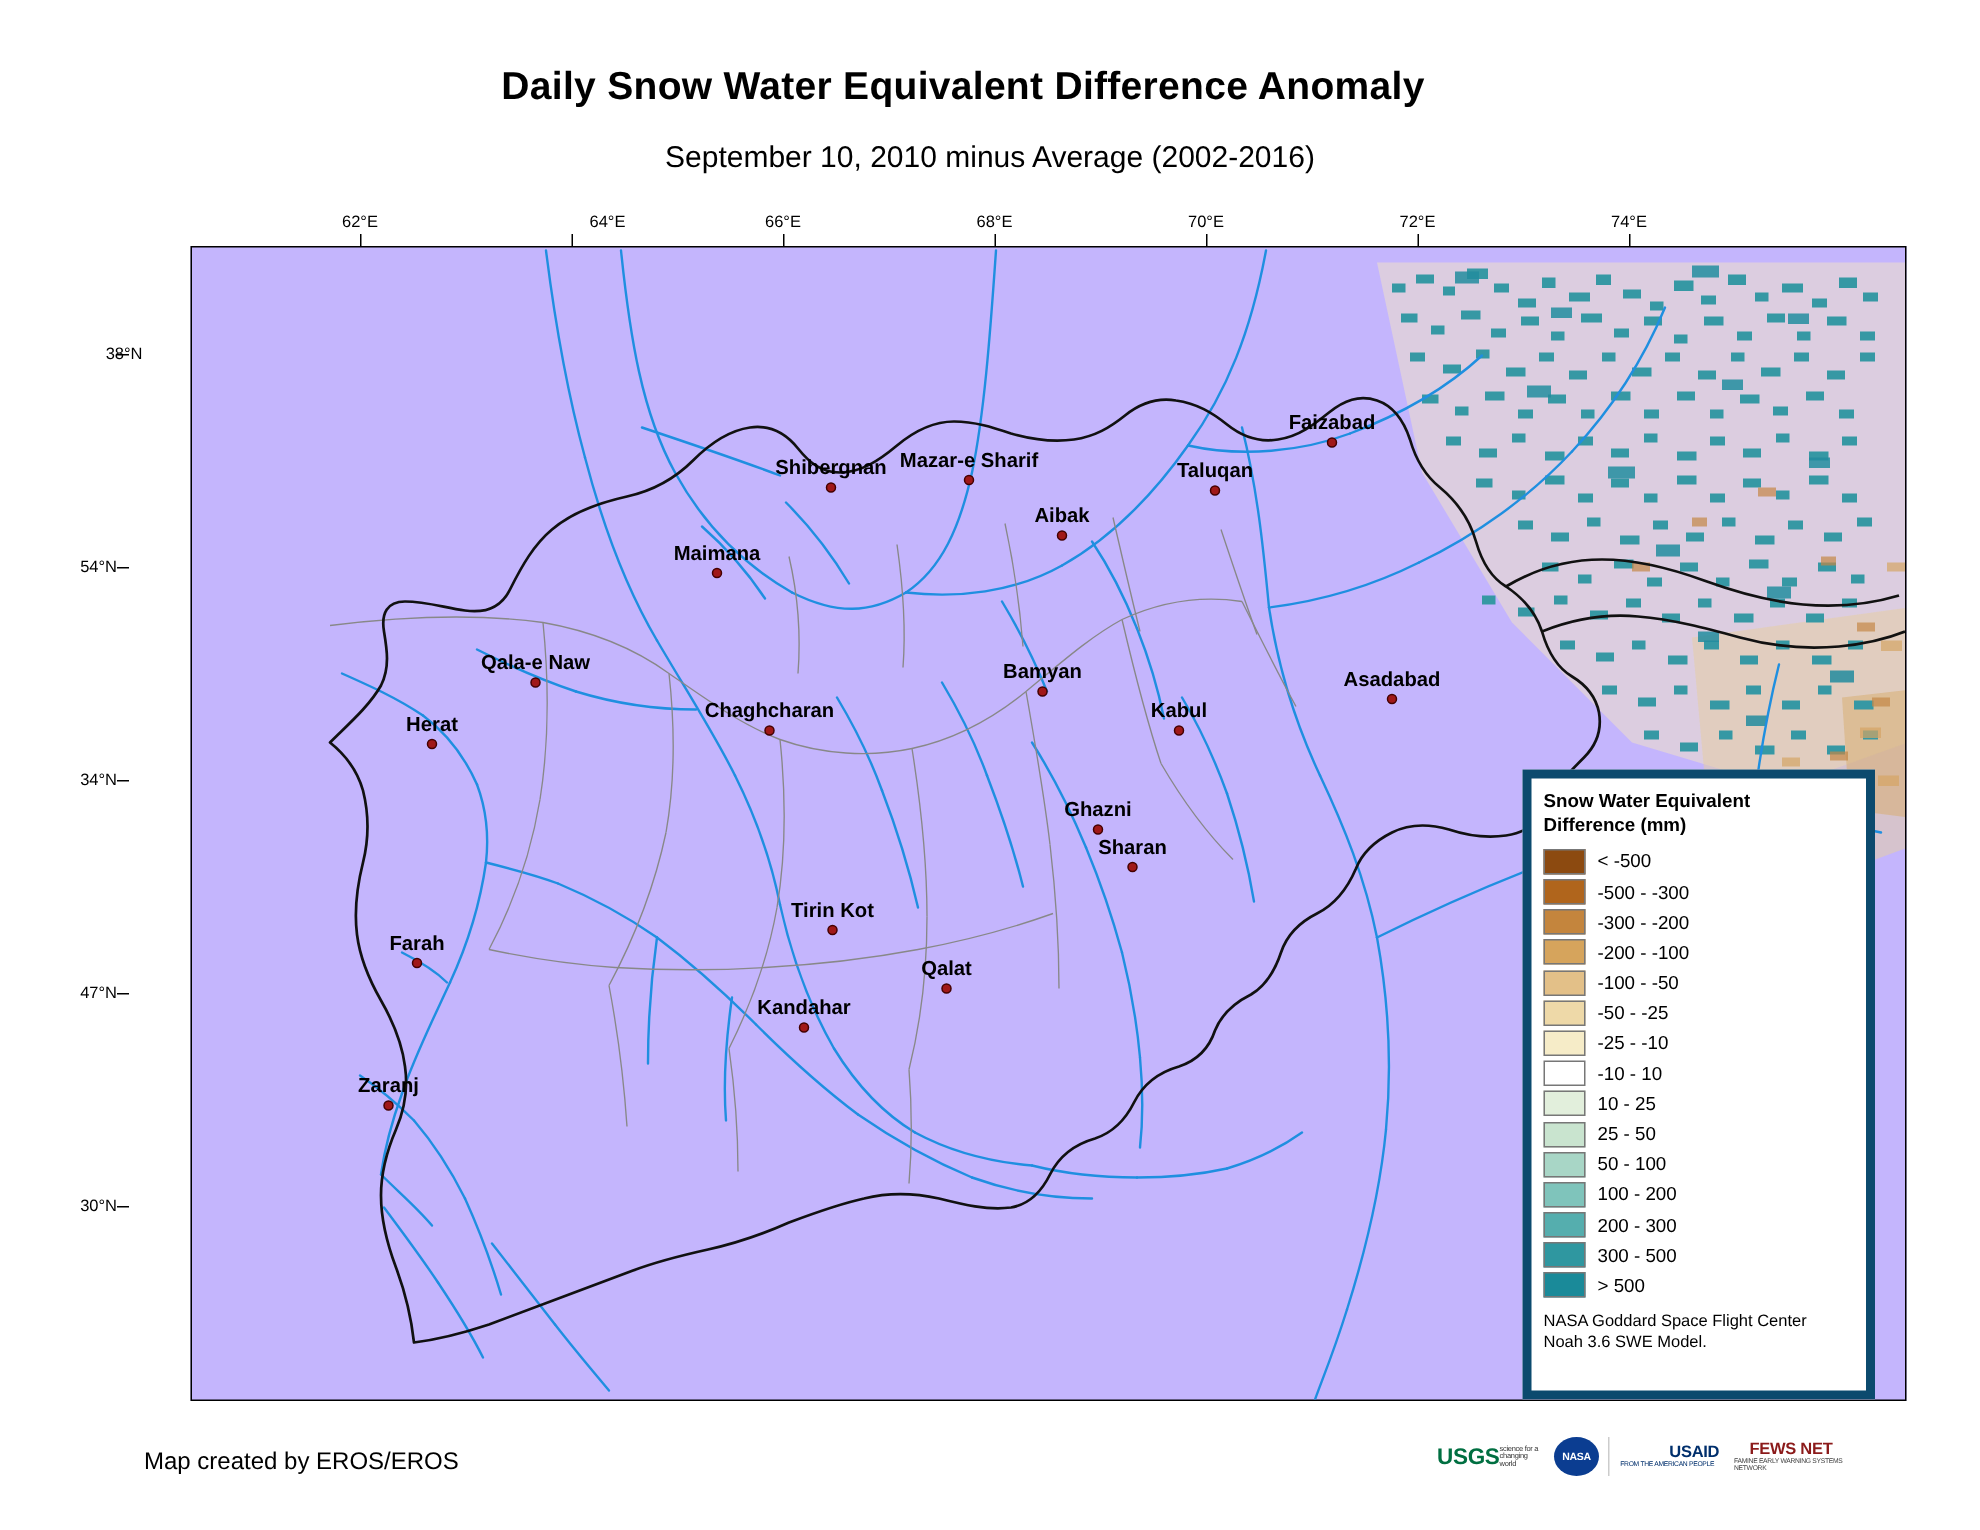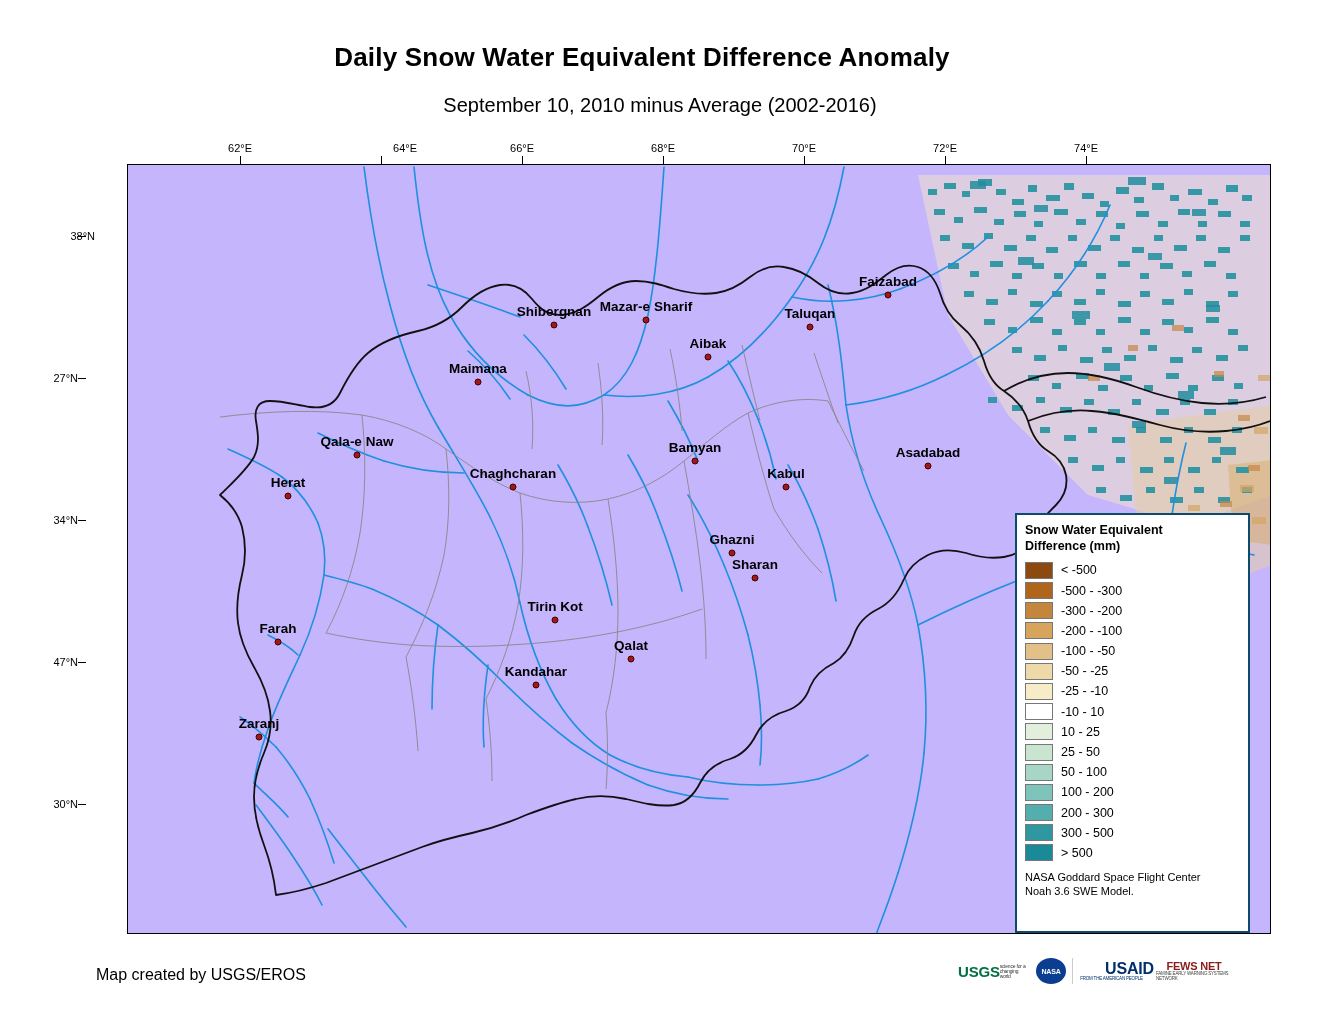--- a/index.html
+++ b/index.html
@@ -89,21 +89,21 @@
     transform: translateX(-50%);
   }
   
   #legend {
     position: absolute;
     left: 887px;
     top: 348px;
     width: 235px;
     height: 420px;
     background: #ffffff;
-    border: 2px solid #0c4a6e;
+    border: 6px solid #0c4a6e;
     box-sizing: border-box;
     padding: 8px 8px 6px 8px;
     font-size: 12px;
   }
   #legend-title {
     font-size: 12.5px;
     font-weight: bold;
     line-height: 1.25;
     margin-bottom: 6px;
     white-space: pre-line;
@@ -172,21 +172,21 @@
     font-size: 7px;
   }
   .logo-usaid {
     width: 78px;
     background: #fff;
     color: #002f6c;
     flex-direction: column;
     line-height: 1.0;
     border-left: 1px solid #ccc;
   }
-  .logo-usaid .l1 { font-size: 16px; font-weight: bold; padding-left: 36px; }
+  .logo-usaid .l1 { font-size: 11px; font-weight: bold; padding-left: 36px; }
   .logo-usaid .l2 { font-size: 4.5px; font-weight: normal; }
   .logo-fews {
     width: 76px;
     background: #fff;
     color: #8b1a1a;
     flex-direction: column;
     line-height: 1.0;
   }
   .logo-fews .l1 { font-size: 11px; font-weight: bold; }
   .logo-fews .l2 { font-size: 4.5px; font-weight: normal; color: #444; }
@@ -207,21 +207,21 @@
 
 <div class="tick-mark" style="left:240px; top:156px; width:1px; height:8px;"></div>
 <div class="tick-mark" style="left:381px; top:156px; width:1px; height:8px;"></div>
 <div class="tick-mark" style="left:522px; top:156px; width:1px; height:8px;"></div>
 <div class="tick-mark" style="left:663px; top:156px; width:1px; height:8px;"></div>
 <div class="tick-mark" style="left:804px; top:156px; width:1px; height:8px;"></div>
 <div class="tick-mark" style="left:945px; top:156px; width:1px; height:8px;"></div>
 <div class="tick-mark" style="left:1086px; top:156px; width:1px; height:8px;"></div>
 
 <div class="tick-label tick-left" style="left:46px; top:236px; width:32px;margin-left:17px;">38°N</div>
-<div class="tick-label tick-left" style="left:46px; top:378px; width:32px;">27°N</div>
+<div class="tick-label tick-left" style="left:46px; top:378px; width:32px;">54°N</div>
 <div class="tick-label tick-left" style="left:46px; top:520px; width:32px;">34°N</div>
 <div class="tick-label tick-left" style="left:46px; top:662px; width:32px;">47°N</div>
 <div class="tick-label tick-left" style="left:46px; top:804px; width:32px;">30°N</div>
 
 <div class="tick-mark" style="left:78px; top:236px; width:8px; height:1px;"></div>
 <div class="tick-mark" style="left:78px; top:378px; width:8px; height:1px;"></div>
 <div class="tick-mark" style="left:78px; top:520px; width:8px; height:1px;"></div>
 <div class="tick-mark" style="left:78px; top:662px; width:8px; height:1px;"></div>
 <div class="tick-mark" style="left:78px; top:804px; width:8px; height:1px;"></div>
 
@@ -744,21 +744,21 @@
     <div class="legend-row">
       <span class="legend-swatch" style="background:#1a8a99"></span>
       <span class="legend-text">&gt; 500</span>
     </div>
 
     <div id="legend-source">NASA Goddard Space Flight Center
 Noah 3.6 SWE Model.</div>
   </div>
 </div>
 
-<div id="credit">Map created by USGS/EROS</div>
+<div id="credit">Map created by EROS/EROS</div>
 
 <div id="logos">
   <div class="logo logo-usgs">
     <span class="l1">USGS</span>
     <span class="l2">science for a changing world</span>
   </div>
   <div class="logo logo-nasa">
     <span class="l1">NASA</span>
   </div>
   <div class="logo logo-usaid">

